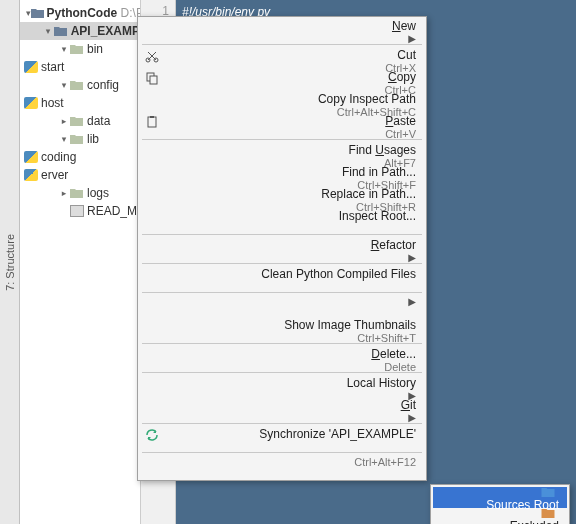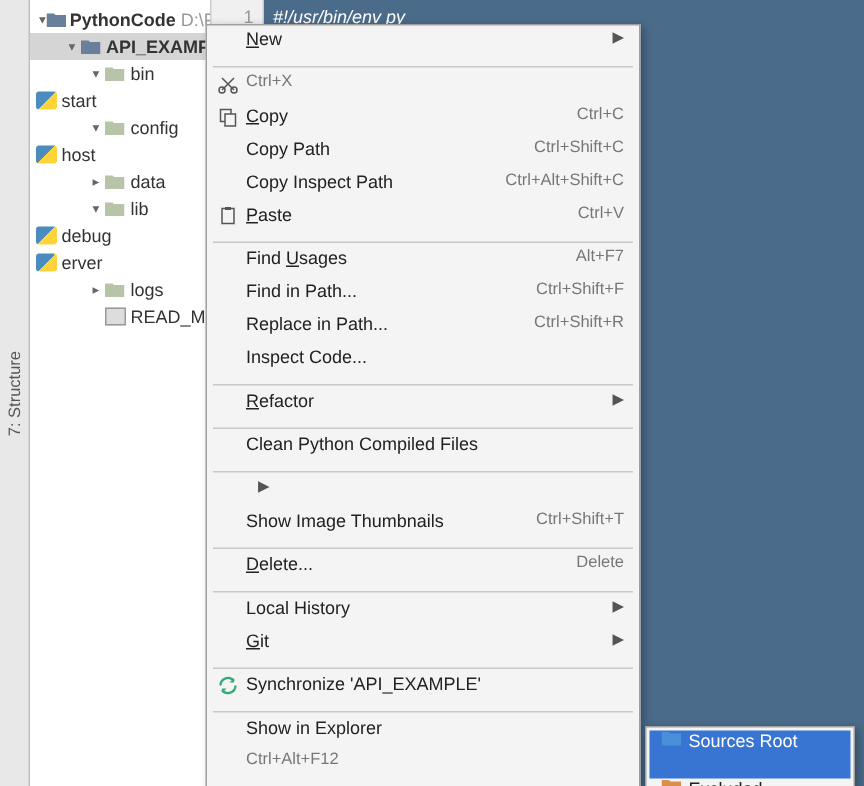--- a/index.html
+++ b/index.html
@@ -15,30 +15,30 @@
 .fold svg { width: 13px; height: 11px; }
 .pyfile { width: 14px; height: 12px; margin-right: 3px; background: linear-gradient(135deg,#4b8bbe 50%,#ffd43b 50%); border-radius: 2px; }
 .txtfile { width: 14px; height: 12px; margin-right: 3px; background: #ddd; border: 1px solid #999; }
 .ind0 { padding-left: 6px; } .ind1 { padding-left: 22px; } .ind2 { padding-left: 38px; } .ind3 { }
 .gutter { width: 36px; background: #f0f0f0; border-left: 1px solid #ccc; border-right: 1px solid #ccc; text-align: right; padding: 4px 6px 0 0; color: #999; font-size: 11px; }
 .editor { flex: 1; background: #4a6b8a; color: #fff; font-family: "Consolas", monospace; font-size: 13px; padding: 4px 6px; white-space: pre; font-style: italic; overflow: hidden; }
 .editor .kw { color: #cc7832; font-style: normal; }
 .editor .str { color: #fff; font-weight: bold; font-style: normal; }
 .editor .norm { font-style: normal; }
 .menu { position: absolute; top: 16px; left: 137px; width: 290px; background: #f4f4f4; border: 1px solid #a0a0a0; box-shadow: 2px 2px 6px rgba(0,0,0,0.3); padding: 2px; }
-.menu-row { display: flex; align-items: flex-start; height: 22px; padding: 0 8px 0 24px; position: relative; color: #222; cursor: default; }
+.menu-row { display: flex; align-items: flex-end; height: 22px; padding: 0 8px 0 24px; position: relative; color: #222; cursor: default; flex-direction: column; }
 .menu-row.hl { background: #3874d1; color: #fff; }
 .menu-row .lbl { flex: 1; }
 .menu-row .sc { color: #777; font-size: 11px; }
 .menu-row .arr { color: #555; font-size: 10px; margin-left: 8px; }
 .menu-sep { height: 1px; background: #c8c8c8; margin: 3px 2px; }
 .menu-ico { position: absolute; left: 4px; width: 16px; height: 16px; display: flex; align-items: center; justify-content: center; }
 .menu-ico svg { width: 14px; height: 14px; }
 .submenu { position: absolute; top: 484px; left: 430px; width: 140px; background: #f4f4f4; border: 1px solid #a0a0a0; box-shadow: 2px 2px 6px rgba(0,0,0,0.3); padding: 2px; }
-.submenu .menu-row { padding-left: 8px; height: 32px; }
+.submenu .menu-row { padding-left: 8px; height: 21px; }
 .srcfold { width: 14px; height: 11px; margin-right: 4px; display: inline-flex; }
 u { text-decoration: underline; }
 </style>
 </head>
 <body>
 
 <div class="root">
   <div class="sidebar-tab">
     <span>7: Structure</span>
   </div>
@@ -101,21 +101,21 @@
         <span class="chev">▾</span>
         <span class="fold">
           <svg viewBox="0 0 13 11">
             <path fill="#b8c4a8" d="M0 1h5l1 1h7v8H0z"></path>
           </svg>
         </span>
         <span>lib</span>
       </div>
     <div class="tree-row ind3">
         <span class="pyfile"></span>
-        <span>debug</span>
+        <span>coding</span>
       </div>
     <div class="tree-row ind3">
         <span class="pyfile"></span>
         <span>erver</span>
       </div>
     <div class="tree-row ind2">
         <span class="chev">▸</span>
         <span class="fold">
           <svg viewBox="0 0 13 11">
             <path fill="#b8c4a8" d="M0 1h5l1 1h7v8H0z"></path>
@@ -153,37 +153,34 @@
     </div>
   <div class="menu-sep"></div>
   <div class="menu-row">
       <span class="menu-ico">
         <svg viewBox="0 0 14 14">
           <path stroke="#555" fill="none" d="M3 3l8 8M11 3l-8 8"></path>
           <circle cx="3" cy="11" r="2" fill="none" stroke="#555"></circle>
           <circle cx="11" cy="11" r="2" fill="none" stroke="#555"></circle>
         </svg>
       </span>
+      <span class="lbl">Cut</span>
       <span class="sc">Ctrl+X</span>
     </div>
   <div class="menu-row">
       <span class="menu-ico">
         <svg viewBox="0 0 14 14">
           <rect x="2" y="2" width="7" height="8" fill="none" stroke="#555"></rect>
           <rect x="5" y="5" width="7" height="8" fill="#f4f4f4" stroke="#555"></rect>
         </svg>
       </span>
       <span class="lbl"><u>C</u>opy</span>
       <span class="sc">Ctrl+C</span>
     </div>
   <div class="menu-row">
-      <span class="lbl">Copy Path</span>
-      <span class="sc">Ctrl+Shift+C</span>
-    </div>
-  <div class="menu-row">
       <span class="lbl">Copy Inspect Path</span>
       <span class="sc">Ctrl+Alt+Shift+C</span>
     </div>
   <div class="menu-row">
       <span class="menu-ico">
         <svg viewBox="0 0 14 14">
           <rect x="3" y="2" width="8" height="10" fill="none" stroke="#555"></rect>
           <rect x="5" y="1" width="4" height="2" fill="#555"></rect>
         </svg>
       </span>
@@ -197,21 +194,21 @@
     </div>
   <div class="menu-row">
       <span class="lbl">Find in Path...</span>
       <span class="sc">Ctrl+Shift+F</span>
     </div>
   <div class="menu-row">
       <span class="lbl">Replace in Path...</span>
       <span class="sc">Ctrl+Shift+R</span>
     </div>
   <div class="menu-row">
-      <span class="lbl">Inspect Code...</span>
+      <span class="lbl">Inspect Root...</span>
     </div>
   <div class="menu-sep"></div>
   <div class="menu-row">
       <span class="lbl"><u>R</u>efactor</span>
       <span class="arr">▶</span>
     </div>
   <div class="menu-sep"></div>
   <div class="menu-row">
       <span class="lbl">Clean Python Compiled Files</span>
     </div>
@@ -241,23 +238,20 @@
   <div class="menu-row">
       <span class="menu-ico">
         <svg viewBox="0 0 14 14">
           <path fill="none" stroke="#3a7" stroke-width="1.5" d="M2 7a5 5 0 0 1 9-3M12 7a5 5 0 0 1-9 3"></path>
           <path fill="#3a7" d="M11 2v3h-3zM3 12v-3h3z"></path>
         </svg>
       </span>
       <span class="lbl">Synchronize 'API_EXAMPLE'</span>
     </div>
   <div class="menu-sep"></div>
-  <div class="menu-row">
-      <span class="lbl">Show in Explorer</span>
-    </div>
   <div class="menu-row">
       <span class="sc">Ctrl+Alt+F12</span>
     </div>
 
 </div>
 
 <div class="submenu">
   <div class="menu-row hl">
       <span class="srcfold">
         <svg viewBox="0 0 13 11">

